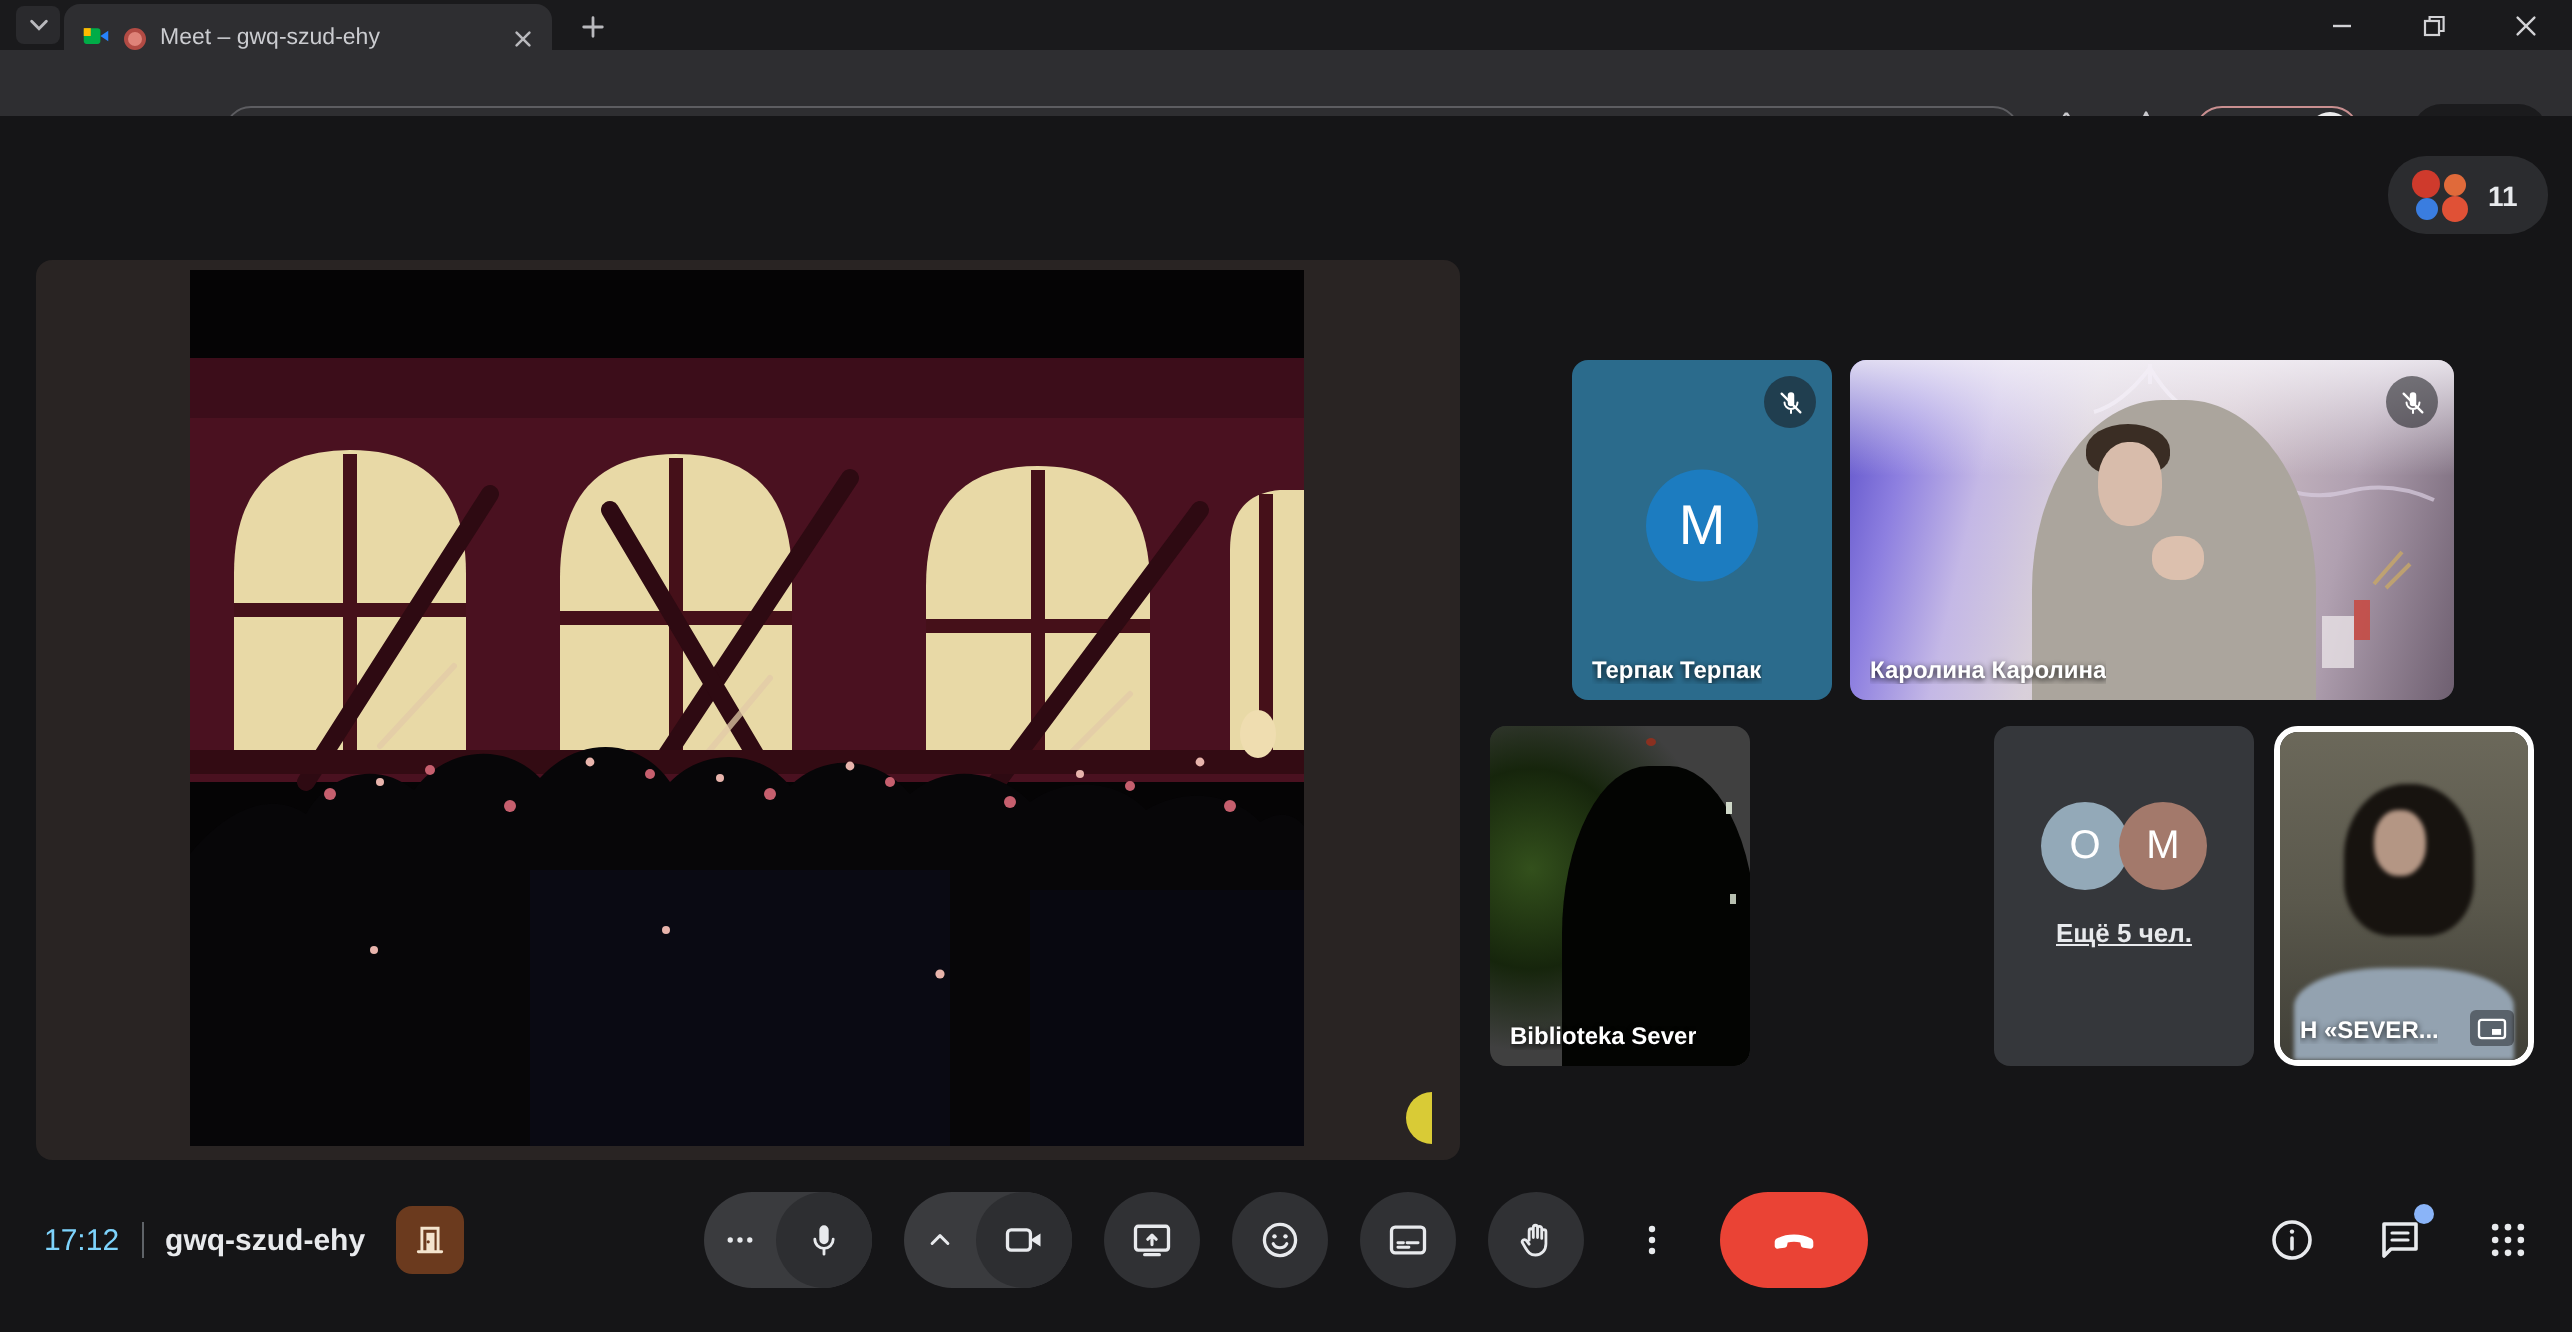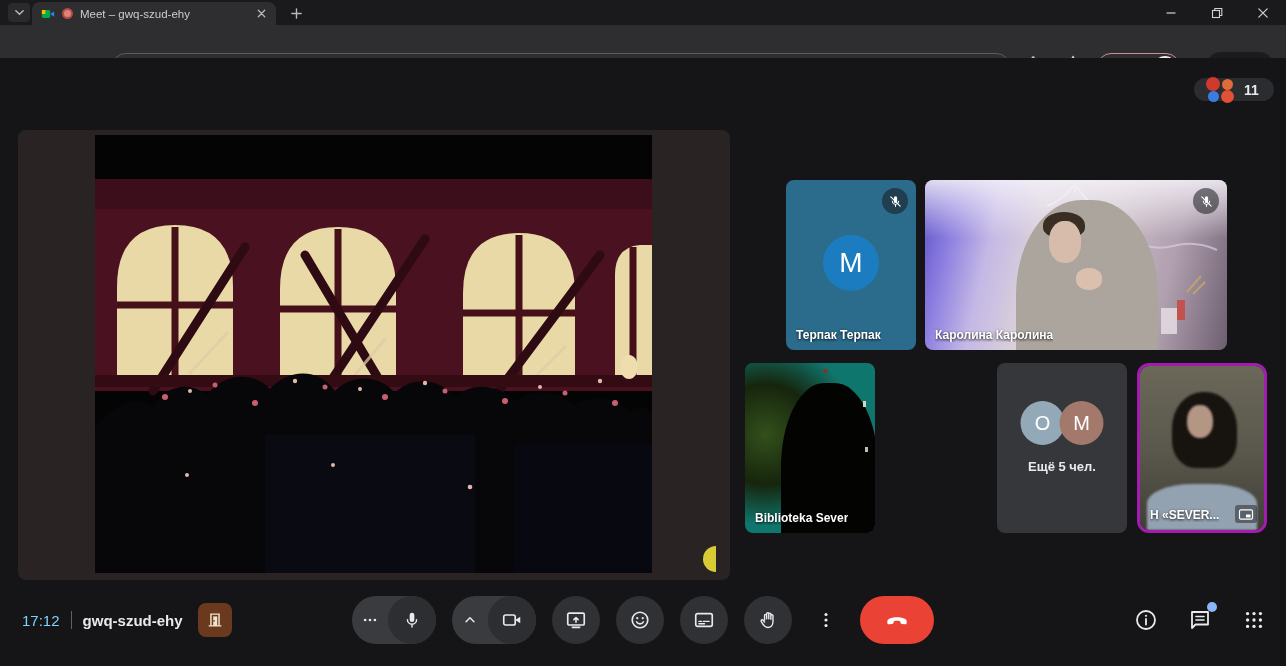--- a/index.html
+++ b/index.html
@@ -5,21 +5,21 @@
   * { margin:0; padding:0; box-sizing:border-box; }
   html,body { width:1286px; height:666px; }
   body { font-family:"Liberation Sans", sans-serif; background:#151517; overflow:hidden; position:relative; }
   svg { display:block; }
 
   
   .tabstrip { position:absolute; left:0; top:0; width:1286px; height:25px; background:#1a1a1c; }
   .tab-search { position:absolute; left:8px; top:3px; width:22px; height:19px; border-radius:4px; background:#2a2a2d;
                 display:flex; align-items:center; justify-content:center; color:#b9b9bd; }
   .tab { position:absolute; left:32px; top:2px; width:244px; height:23px; background:#2e2e31; border-radius:8px 8px 0 0;
-         display:flex; align-items:center; gap:7px; padding:0 9px; }
+         display:flex; align-items:flex-end; gap:7px; padding:0 9px; }
   .tab-title { flex:1; font-size:11.5px; color:#cbccd0; white-space:nowrap; overflow:hidden; text-overflow:ellipsis; }
   .rec-dot { width:11px; height:11px; border-radius:50%; background:#df8379; border:2px solid #b24b44; flex:none; }
   .newtab { position:absolute; left:286px; top:4px; width:20px; height:18px; display:flex; align-items:center; justify-content:center; color:#b9b9bd; }
   .wincontrols { position:absolute; right:0; top:0; height:25px; display:flex; }
   .winbtn { width:46px; height:25px; display:flex; align-items:center; justify-content:center; color:#d2d2d5; }
 
   .toolbar { position:absolute; left:0; top:25px; width:1286px; height:33px; background:#2e2e31; }
   .navbtn { position:absolute; top:29px; width:26px; height:26px; display:flex; align-items:center; justify-content:center; }
   .urlbox { position:absolute; left:112px; top:28px; width:898px; height:27px; border:1px solid #5d5d61; border-radius:14px;
             background:#2e2e31; display:flex; align-items:center; gap:9px; padding:0 12px; }
@@ -37,56 +37,56 @@
   .copilot-logo { width:19px; height:19px; border-radius:50%;
                   background:conic-gradient(from 210deg,#57a8ff,#7a5bff,#e055c5,#ff8a54,#ffd14d,#57a8ff); }
 
   
   .meet { position:absolute; left:0; top:58px; width:1286px; height:608px; background:#151517; }
 
   .banner { position:absolute; left:16px; top:20px; width:1170px; height:38px; background:#343538; border-radius:8px;
             display:flex; align-items:center; gap:14px; padding:0 12px; }
   .banner-title { font-size:14px; font-weight:bold; color:#e8eaed; letter-spacing:.2px; }
 
-  .people-pill { position:absolute; left:1194px; top:20px; width:80px; height:23px; background:#2b2c2f; border-radius:19px;
+  .people-pill { position:absolute; left:1194px; top:20px; width:80px; height:39px; background:#2b2c2f; border-radius:19px;
                  display:flex; align-items:center; gap:9px; padding:0 12px; }
   .avcluster { position:relative; width:29px; height:26px; flex:none; }
   .avcluster i { position:absolute; border-radius:50%; }
   .count { font-size:14px; font-weight:bold; color:#e8eaed; }
 
   
   .present-tile { position:absolute; left:18px; top:72px; width:712px; height:450px; border-radius:8px; overflow:hidden;
                   background:#292423; }
   .film { position:absolute; left:77px; top:5px; width:557px; height:438px; background:#000; }
   .halfmoon { position:absolute; left:685px; top:416px; width:13px; height:26px; overflow:hidden; }
   .halfmoon i { display:block; width:26px; height:26px; border-radius:50%; background:#d9cb36; }
 
   
   .tile { position:absolute; border-radius:8px; overflow:hidden; background:#1e1f22; }
   .t-maksym     { left:786px;  top:122px; width:130px; height:170px; background:#2b6b8c; }
   .t-karolina   { left:925px;  top:122px; width:302px; height:170px; }
-  .t-biblioteka { left:745px;  top:305px; width:130px; height:170px; background:#0f766e; }
+  .t-biblioteka { left:745px;  top:305px; width:130px; height:170px; background:#404040; }
   .t-margarita  { left:885px;  top:305px; width:100px; height:170px; }
   .t-overflow   { left:997px;  top:305px; width:130px; height:170px; background:#35373b; }
-  .t-sever      { left:1137px; top:305px; width:130px; height:170px; border:3px solid #a21caf; border-radius:12px; }
+  .t-sever      { left:1137px; top:305px; width:130px; height:170px; border:3px solid #ffffff; border-radius:12px; }
 
   .name { position:absolute; left:10px; bottom:8px; font-size:12px; font-weight:bold; color:#fff;
           text-shadow:0 1px 3px rgba(0,0,0,.9); white-space:nowrap; max-width:85%; overflow:hidden; }
   .micoff { position:absolute; top:8px; right:8px; width:26px; height:26px; border-radius:50%;
             background:rgba(24,26,30,.55); display:flex; align-items:center; justify-content:center; }
 
   .letter-avatar { position:absolute; left:50%; top:50%; transform:translate(-50%,-54%); width:56px; height:56px;
                    border-radius:50%; background:#1c7cc0; display:flex; align-items:center; justify-content:center;
                    font-size:28px; color:#fff; }
   .ov-avatars { position:absolute; left:50%; top:38px; transform:translateX(-50%); display:flex; }
   .ov-avatars .ova { width:44px; height:44px; border-radius:50%; display:flex; align-items:center; justify-content:center;
                      font-size:20px; color:#fff; }
   .ova-o { background:#93a9b8; }
   .ova-m { background:#a3796b; margin-left:-5px; }
-  .ov-label { position:absolute; left:0; right:0; top:96px; text-align:center; font-size:13px; font-weight:bold; color:#e8eaed; }
+  .ov-label { position:absolute; left:0; right:0; top:96px; text-align:center; font-size:13px; font-weight:bold; color:#e8eaed;text-decoration:underline; }
 
   .pip-badge { position:absolute; right:7px; bottom:7px; width:22px; height:18px; border-radius:3px;
                background:rgba(20,20,24,.45); display:flex; align-items:center; justify-content:center; }
 
   
   .scene-karolina { position:absolute; inset:0;
     background:linear-gradient(103deg,#5b4fc8 0%,#8d7fe0 11%,#c4b8e6 23%,#d9d0da 37%,#cfc0c8 58%,#b0a0b0 78%,#6e5f70 100%); }
   .k-ceiling { position:absolute; left:0; top:0; width:100%; height:34%;
     background:linear-gradient(180deg,rgba(245,242,248,.85),rgba(245,242,248,0)); }
   .k-hood { position:absolute; left:30%; bottom:-8%; width:47%; height:96%; background:#aba59d;

